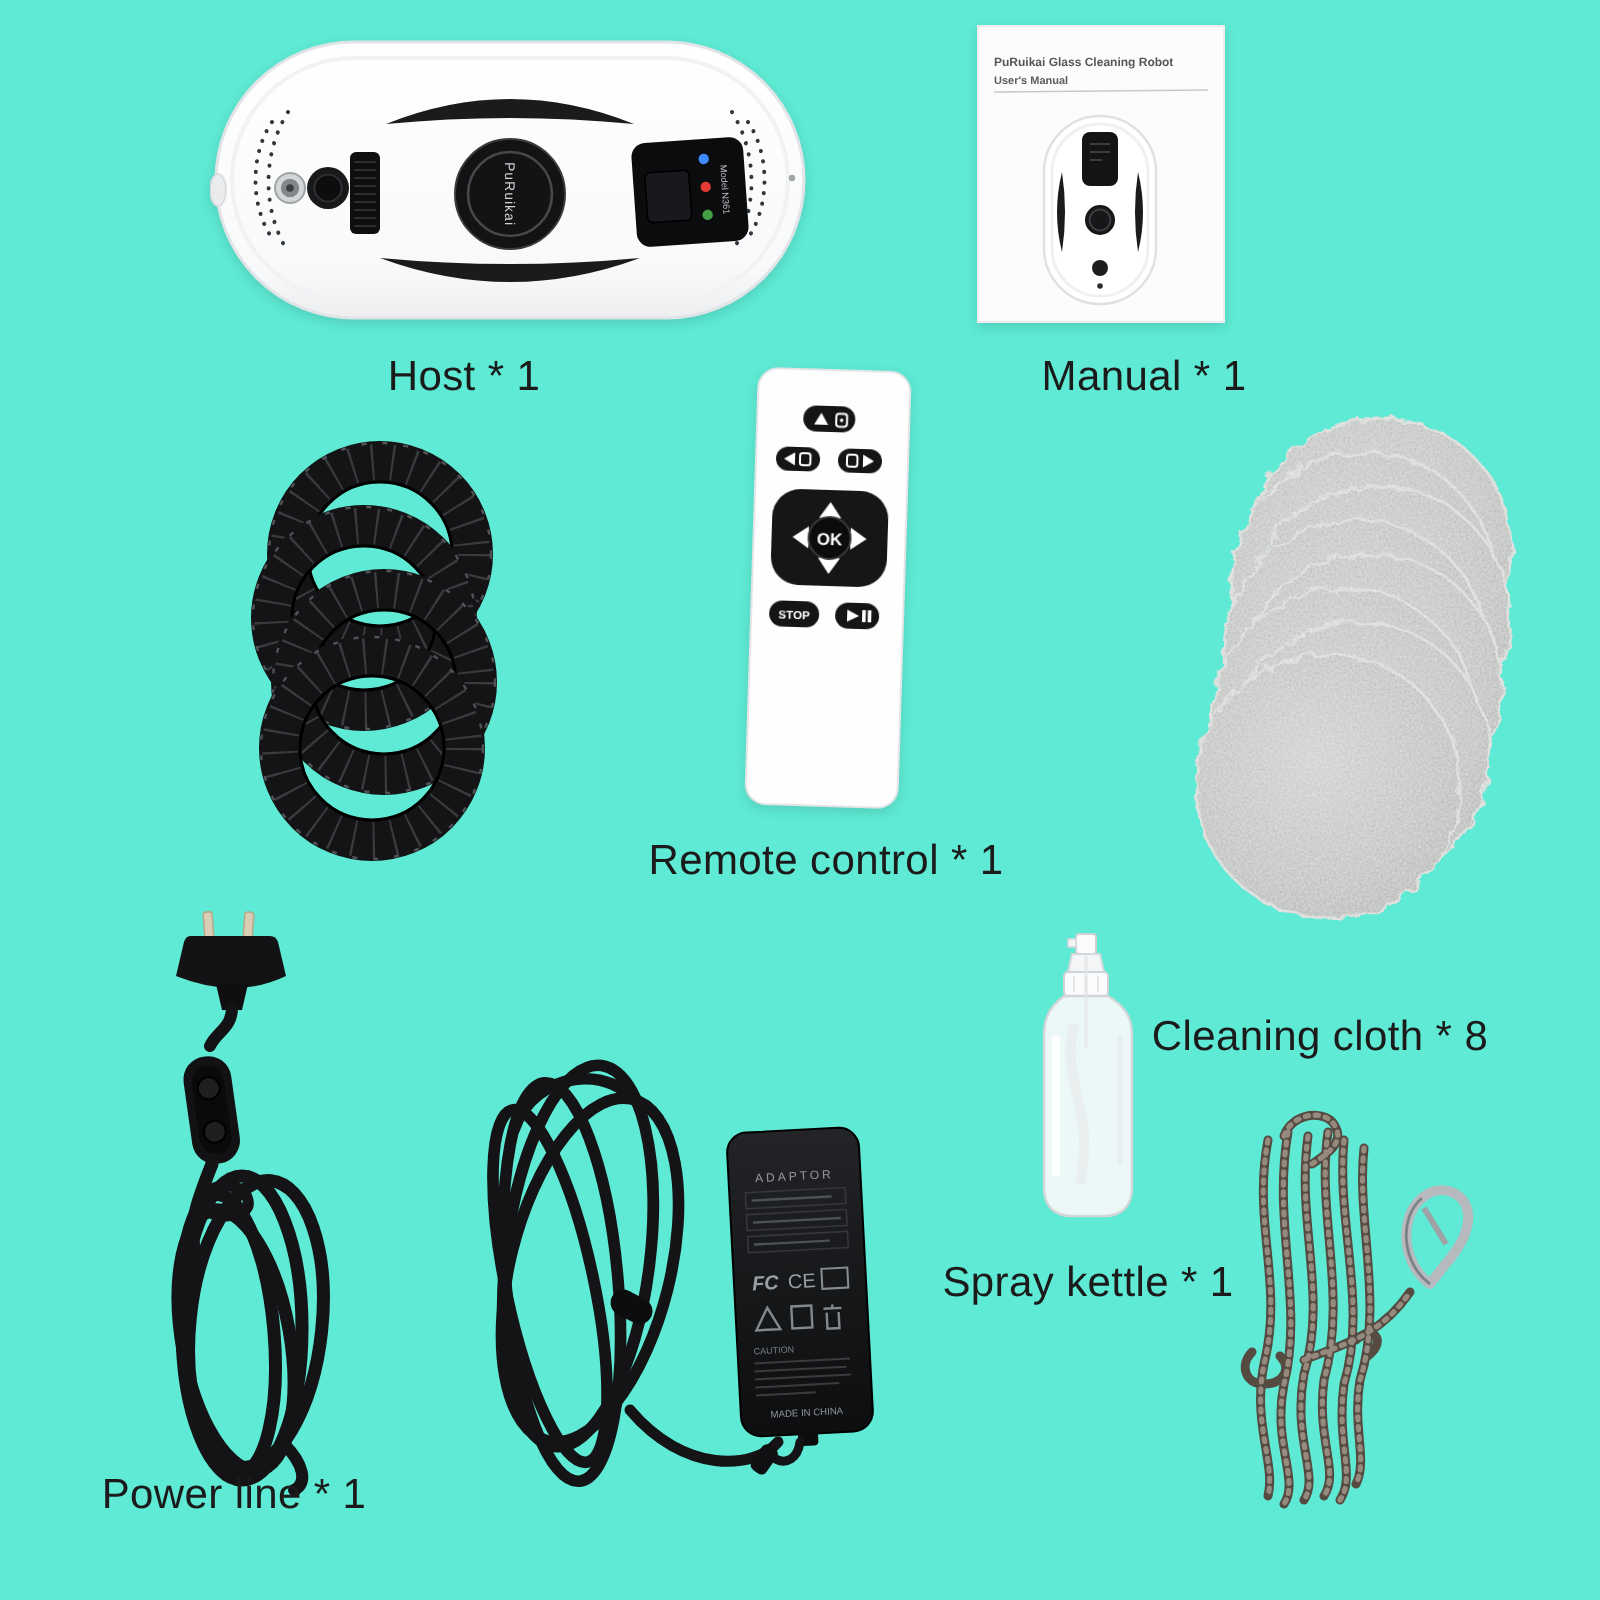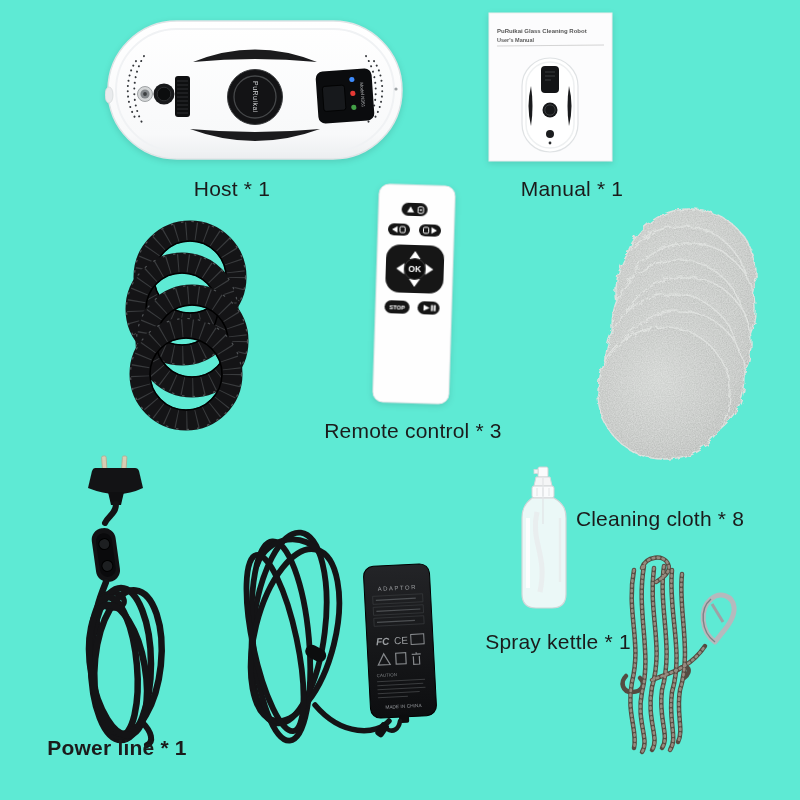--- a/index.html
+++ b/index.html
@@ -171,21 +171,21 @@
         <text x="25.5" y="127" text-anchor="middle" font-size="5.8" font-weight="bold" fill="#ffffff">STOP</text>
       </g>
       <g>
         <rect x="46" y="118" width="22" height="13" rx="6.5" fill="#151515"></rect>
         <path d="M52 121.5 L58 124.5 L52 127.5 Z" fill="#ffffff"></path>
         <rect x="59.5" y="121.5" width="1.8" height="6" fill="#ffffff"></rect>
         <rect x="62.3" y="121.5" width="1.8" height="6" fill="#ffffff"></rect>
       </g>
     </svg>
   </div>
-  <div class="label" style="left:413px;top:419px;">Remote control * 3</div>
+  <div class="label" style="left:413px;top:419px;">Remote control * 1</div>
 
   <div class="item" style="left:585px;top:200px;">
     <svg width="200" height="262" viewBox="0 0 200 262">
       <defs>
         <radialGradient id="clothG" cx="0.45" cy="0.4" r="0.75">
           <stop offset="0" stop-color="#c9ccc9"></stop>
           <stop offset="0.65" stop-color="#b7bab7"></stop>
           <stop offset="1" stop-color="#a6a9a6"></stop>
         </radialGradient>
         <filter id="fuzz" x="-8%" y="-8%" width="116%" height="116%">
@@ -233,21 +233,21 @@
         <path d="M48 130 C40 150 36 160 40 180" stroke-width="6.5" stroke-linecap="round"></path>
         <path d="M42 146 C52 138 64 140 66 148 C68 156 54 158 46 154" stroke-width="5.5" stroke-linecap="round"></path>
         <ellipse cx="63" cy="212" rx="30" ry="76" stroke-width="6.5"></ellipse>
         <ellipse cx="56" cy="215" rx="23" ry="70" stroke-width="6.5" transform="rotate(-5 56 215)"></ellipse>
         <ellipse cx="70" cy="210" rx="33" ry="72" stroke-width="6.5" transform="rotate(6 70 210)"></ellipse>
         <ellipse cx="60" cy="218" rx="27" ry="66" stroke-width="6.5" transform="rotate(-10 60 218)"></ellipse>
         <path d="M84 270 C94 280 96 290 89 293" stroke-width="6" stroke-linecap="round"></path>
       </g>
     </svg>
   </div>
-  <div class="label" style="left:117px;top:736px;font-weight:bold;">Power line * 1</div>
+  <div class="label" style="left:117px;top:736px;">Power line * 1</div>
 
   <div class="item" style="left:237px;top:523px;">
     <svg width="215" height="232" viewBox="0 0 215 232">
       <defs>
         <linearGradient id="brickG" x1="0" y1="0" x2="0" y2="1">
           <stop offset="0" stop-color="#232427"></stop>
           <stop offset="0.5" stop-color="#17181a"></stop>
           <stop offset="1" stop-color="#0d0e10"></stop>
         </linearGradient>
       </defs>
@@ -308,21 +308,21 @@
       </g>
       <g>
         <path d="M26 36 C18 42 16 48 16 56 L16 132 C16 142 22 146 30 146 L46 146 C54 146 60 142 60 132 L60 56 C60 48 58 42 48 36 Z" fill="#f7f9fa" fill-opacity="0.92" stroke="#d3d6d8" stroke-width="1.2"></path>
         <path d="M37 16 L37 62" stroke="#e3e5e7" stroke-width="1.8" opacity="0.7"></path>
         <path d="M31 50 C24 80 42 92 34 130" stroke="#e9ebec" stroke-width="5" fill="none" opacity="0.8"></path>
         <path d="M22 56 L22 126" stroke="#ffffff" stroke-width="4" opacity="0.9"></path>
         <path d="M54 56 L54 120" stroke="#e8eaeb" stroke-width="2.5" opacity="0.7"></path>
       </g>
     </svg>
   </div>
-  <div class="label" style="left:558px;top:630px;text-align:center;">Spray kettle * 1</div>
+  <div class="label" style="left:544px;top:630px;text-align:center;">Spray kettle * 1</div>
 
   <div class="item" style="left:612px;top:552px;">
     <svg width="160" height="208" viewBox="0 0 160 208">
       <g>
         <g stroke="#554b41" stroke-width="4.5" fill="none" stroke-linecap="round">
           <path d="M22 18 C14 60 30 90 20 130 C14 160 26 180 22 196"></path>
           <path d="M32 14 C24 60 40 100 30 140 C24 170 38 188 30 200"></path>
           <path d="M42 16 C36 60 52 95 40 135 C34 168 48 186 40 198"></path>
           <path d="M52 14 C46 55 62 95 50 138 C46 168 58 184 50 196"></path>
           <path d="M60 18 C56 60 72 100 60 140 C56 170 66 186 58 198"></path>

